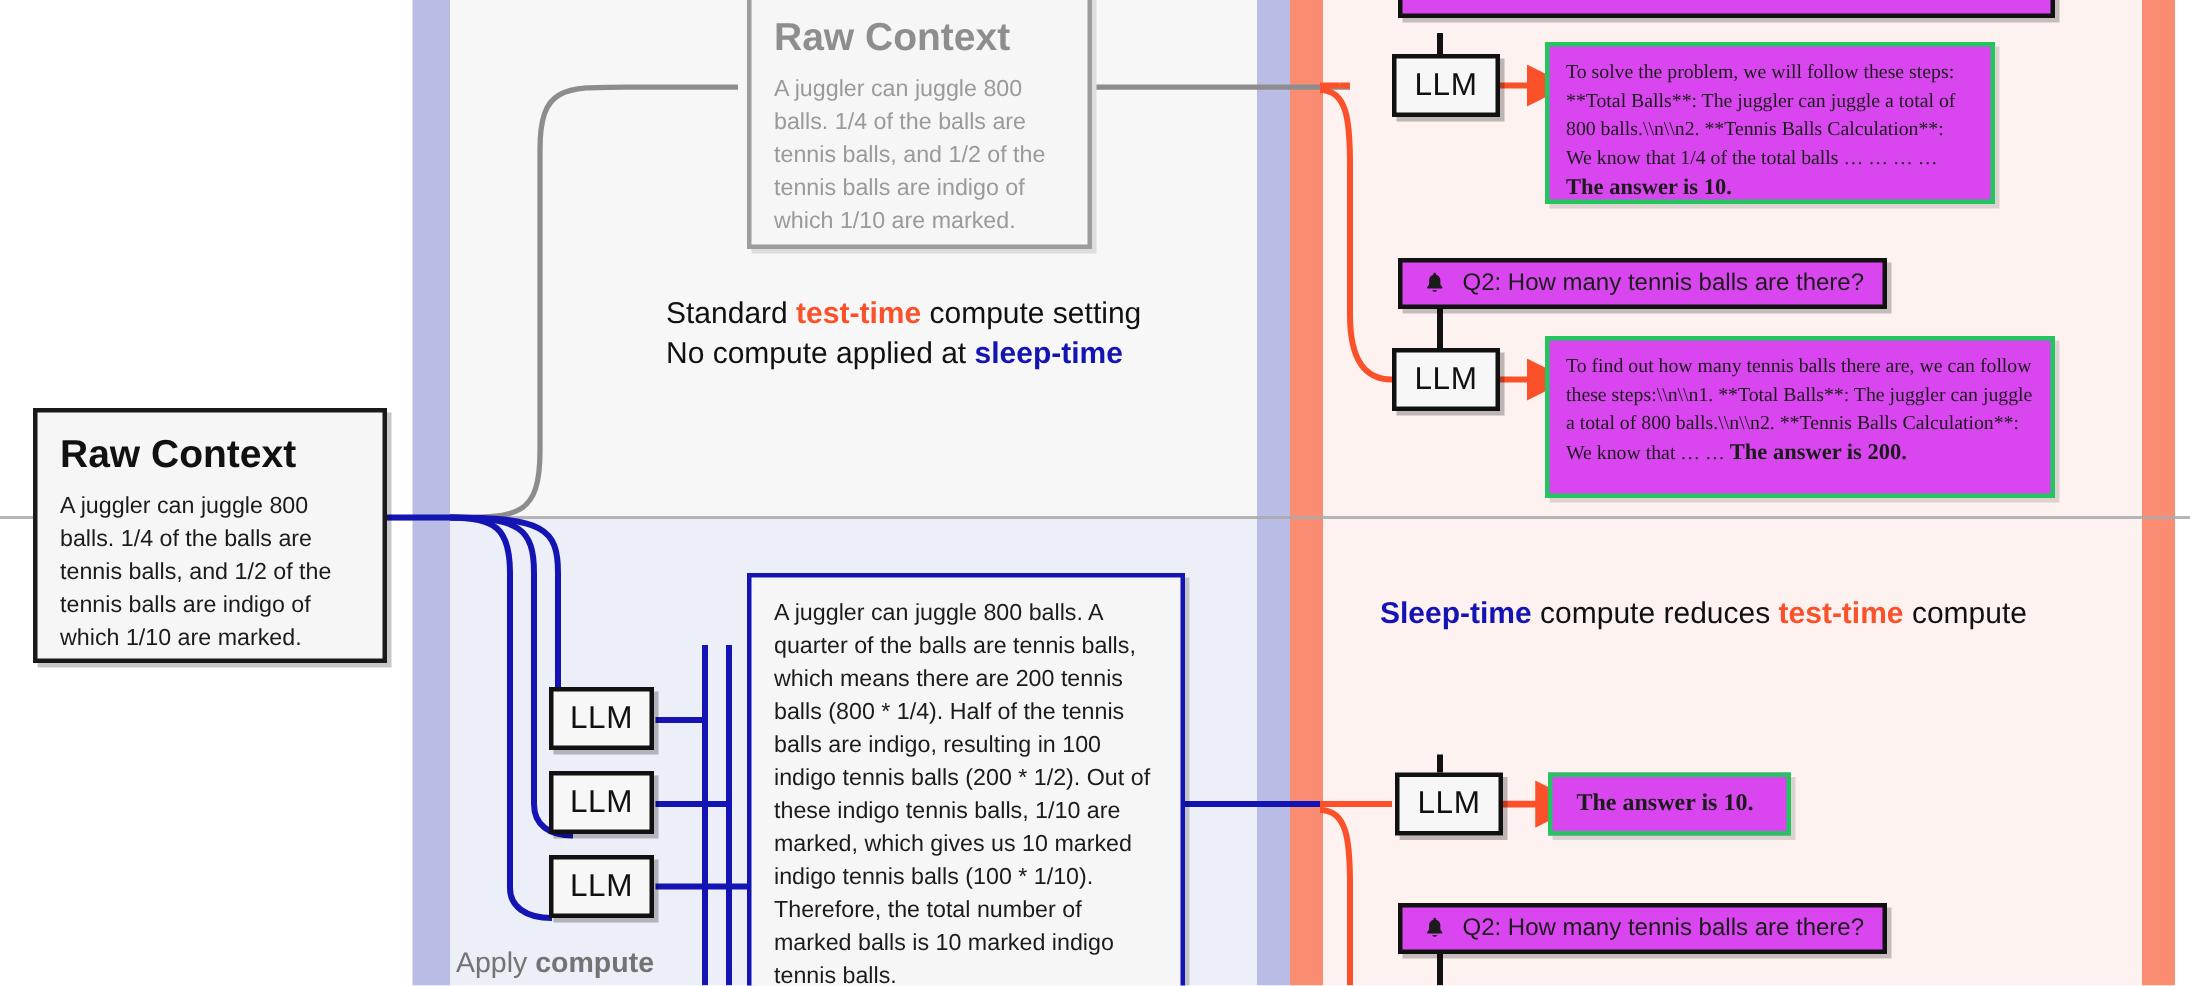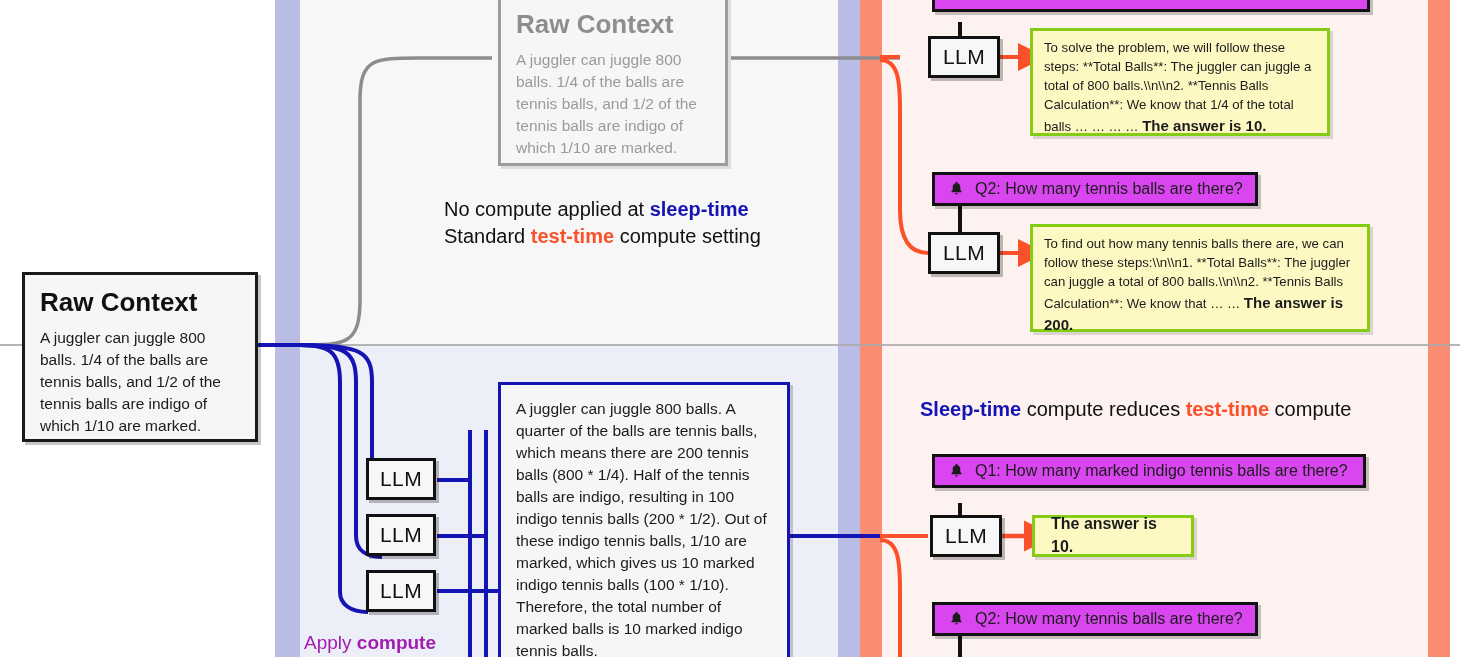--- a/index.html
+++ b/index.html
@@ -46,31 +46,31 @@
        font-size:21px;color:#111;letter-spacing:.4px;}
 
   
   .qbox{position:absolute;box-sizing:border-box;background:#d946ef;
         border:3px solid #111;box-shadow:3px 3px 0 rgba(0,0,0,.22);
         display:flex;align-items:center;gap:11px;padding:0 14px;}
   .qbox .qtext{font-size:16px;color:#1b1b1b;white-space:nowrap;}
   .bell{width:15px;height:16px;flex:0 0 auto;}
 
   
-  .ans{position:absolute;box-sizing:border-box;background:#fef9c3;
-       border:3px solid #84cc16;box-shadow:3px 3px 0 rgba(0,0,0,.13);
-       padding:8px 11px;font-size:13.2px;line-height:1.43;color:#1b1b1b;}
+  .ans{position:absolute;box-sizing:border-box;background:#d946ef;
+       border:3px solid #22c55e;box-shadow:3px 3px 0 rgba(0,0,0,.13);
+       padding:8px 11px;font-size:13.2px;line-height:1.43;color:#1b1b1b;font-family:Liberation Serif, serif;}
   .ans b{font-weight:bold;font-size:15px;}
   .ans-short{display:flex;align-items:center;font-size:16px;font-weight:bold;padding:0 16px;}
 
   
   .cap{position:absolute;font-size:20px;color:#111;line-height:1.33;white-space:nowrap;}
   .cap .red{color:#fa512b;font-weight:bold;}
   .cap .blue{color:#1414b4;font-weight:bold;}
-  .cap-apply{position:absolute;font-size:19px;color:#a21caf;white-space:nowrap;}
+  .cap-apply{position:absolute;font-size:19px;color:#737373;white-space:nowrap;}
   .cap-apply b{font-weight:bold;}
 
   svg.wires{position:absolute;left:0;top:0;width:1460px;height:657px;pointer-events:none;}
 </style>
 </head>
 <body>
 
 <div class="stage">
 
   <div class="region-left-top"></div>
@@ -134,22 +134,22 @@
   </div>
 
   <div class="box box-gray gray" style="left:498px;top:-6px;width:230px;height:172px;">
     <div class="ctx-pad">
       <div class="ctx-title">Raw Context</div>
       <div class="ctx-body">A juggler can juggle 800 balls. 1/4 of the balls are tennis balls, and 1/2 of the tennis balls are indigo of which 1/10 are marked.</div>
     </div>
   </div>
 
   <div class="cap" style="left:444px;top:196px;">
+    <div><span>Standard </span><span class="red">test-time</span><span> compute setting</span></div>
     <div><span>No compute applied at </span><span class="blue">sleep-time</span></div>
-    <div><span>Standard </span><span class="red">test-time</span><span> compute setting</span></div>
   </div>
 
   <div class="qbox" style="left:932px;top:-22px;width:438px;height:34px;"></div>
 
   <div class="llm" style="left:928px;top:36px;width:72px;height:42px;">LLM</div>
 
   <div class="ans" style="left:1030px;top:28px;width:300px;height:108px;">
     <span>To solve the problem, we will follow these steps:  **Total Balls**: The juggler can juggle a total of 800 balls.\\n\\n2. **Tennis Balls Calculation**: We know that 1/4 of the total balls … … … … </span><b>The answer is 10.</b>
   </div>
 
@@ -178,27 +178,20 @@
   <div class="box box-blue blue" style="left:498px;top:382px;width:292px;height:290px;">
     <div class="ctx-pad">
       <div class="ctx-body">A juggler can juggle 800 balls. A quarter of the balls are tennis balls, which means there are 200 tennis balls (800 * 1/4). Half of the tennis balls are indigo, resulting in 100 indigo tennis balls (200 * 1/2). Out of these indigo tennis balls, 1/10 are marked, which gives us 10 marked indigo tennis balls (100 * 1/10). Therefore, the total number of marked balls is 10 marked indigo tennis balls.</div>
     </div>
   </div>
 
   <div class="cap" style="left:920px;top:396px;">
     <span class="blue">Sleep-time</span><span> compute reduces </span><span class="red">test-time</span><span> compute</span>
   </div>
 
-  <div class="qbox" style="left:932px;top:454px;width:434px;height:34px;">
-    <svg class="bell" viewBox="0 0 16 17">
-      <path d="M8 0.8c-.55 0-1 .45-1 1v.55C5.3 2.75 4 4.3 4 6.1v3.1L2.6 11.2c-.25.35 0 .85.45.85h9.9c.45 0 .7-.5.45-.85L12 9.2V6.1c0-1.8-1.3-3.35-3-3.75V1.8c0-.55-.45-1-1-1z" fill="#1b1b1b"></path>
-      <path d="M6.3 13.1a1.75 1.75 0 003.4 0z" fill="#1b1b1b"></path>
-    </svg>
-    <span class="qtext">Q1: How many marked indigo tennis balls are there?</span>
-  </div>
 
   <div class="llm" style="left:930px;top:515px;width:72px;height:42px;">LLM</div>
 
   <div class="ans ans-short" style="left:1032px;top:515px;width:162px;height:42px;">The answer is 10.</div>
 
   <div class="qbox" style="left:932px;top:602px;width:326px;height:34px;">
     <svg class="bell" viewBox="0 0 16 17">
       <path d="M8 0.8c-.55 0-1 .45-1 1v.55C5.3 2.75 4 4.3 4 6.1v3.1L2.6 11.2c-.25.35 0 .85.45.85h9.9c.45 0 .7-.5.45-.85L12 9.2V6.1c0-1.8-1.3-3.35-3-3.75V1.8c0-.55-.45-1-1-1z" fill="#1b1b1b"></path>
       <path d="M6.3 13.1a1.75 1.75 0 003.4 0z" fill="#1b1b1b"></path>
     </svg>

